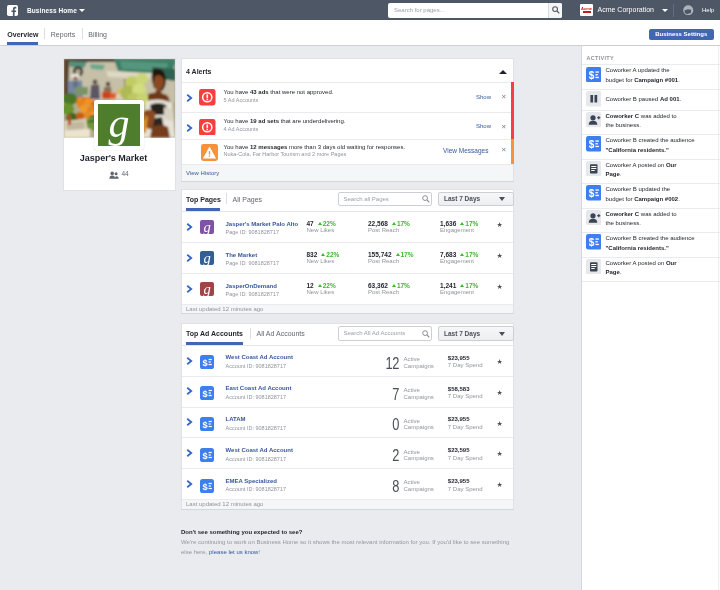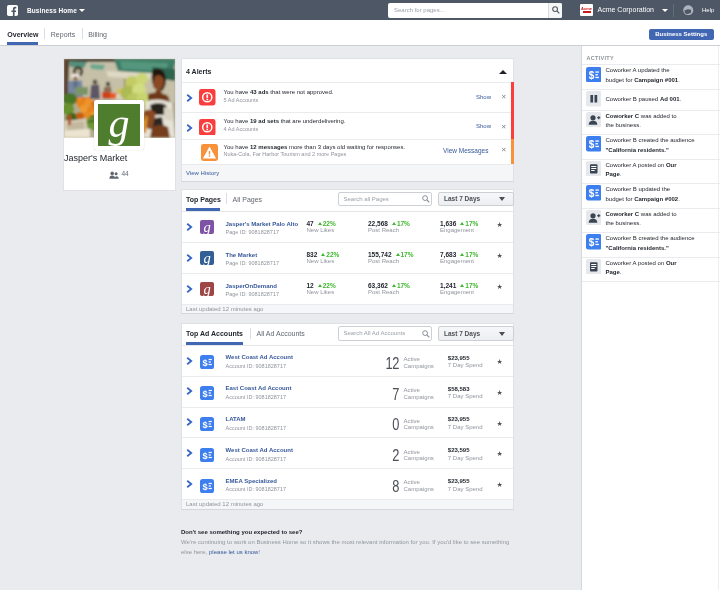--- a/index.html
+++ b/index.html
@@ -208,21 +208,21 @@
     <path d="M100,48 L108,50 L108,62 L100,60 Z" fill="#d8d2c2"></path>
     <path d="M80,52 Q86,48 92,54 L88,70 L78,68 Z" fill="#8a4a22"></path>
     <path d="M64,56 Q74,52 84,58 L82,74 L64,72 Z" fill="#d89030"></path>
     <path d="M66,58 Q76,54 82,60" stroke="#8a5a14" stroke-width="1.6" fill="none"></path>
     <path d="M88,68 Q96,64 104,68 L106,78.5 L86,78.5 Z" fill="#743c1a"></path>
   </g>
 </svg>
 <div class="abs" style="left:94px;top:100px;width:50px;height:50px;background:#fff;border-radius:2px;box-shadow:0 0 1px rgba(0,0,0,0.3);"></div>
 <div class="abs" style="left:98px;top:104px;width:42px;height:42px;background:#4e7e2d;"></div>
 <div class="abs" style="left:98px;top:100px;width:42px;height:46px;color:#fff;font-size:42px;font-style:italic;font-family:'Liberation Serif',serif;text-align:center;line-height:46px;">g</div>
-<div class="abs" style="left:64px;top:152.8px;width:99px;color:#1d2129;font-size:9px;">Jasper's Market</div>
+<div class="abs" style="left:64px;top:152.8px;width:99px;text-align:center;color:#1d2129;font-size:9px;font-weight:bold;">Jasper's Market</div>
 <svg class="abs" style="left:108.5px;top:170.5px;" width="10" height="8" viewBox="0 0 10 8">
     <circle cx="3.2" cy="2.4" r="1.8" fill="#616770"></circle>
     <path d="M0.4,7.8 Q0.4,4.6 3.2,4.6 Q6,4.6 6,7.8 Z" fill="#616770"></path>
     <circle cx="7.1" cy="2.8" r="1.5" fill="#616770"></circle>
     <path d="M5.6,7.8 Q5.8,5.2 7.3,5.2 Q9.7,5.2 9.7,7.8 Z" fill="#616770"></path>
   </svg>
 <div class="abs" style="left:121.5px;top:170.3px;color:#616770;font-size:6.5px;">44</div>
 <div class="abs" style="left:181px;top:58px;width:332.5px;height:123.5px;background:#fff;border:1px solid #dfe1e5;border-bottom-color:#d3d6db;"></div>
 <div class="abs" style="left:186px;top:68.1px;color:#1d2129;font-size:7px;font-weight:bold;">4 Alerts</div>
 <div class="abs" style="left:499px;top:70.2px;width:0;height:0;border-left:4.5px solid transparent;border-right:4.5px solid transparent;border-bottom:4.7px solid #1d2129;"></div>

